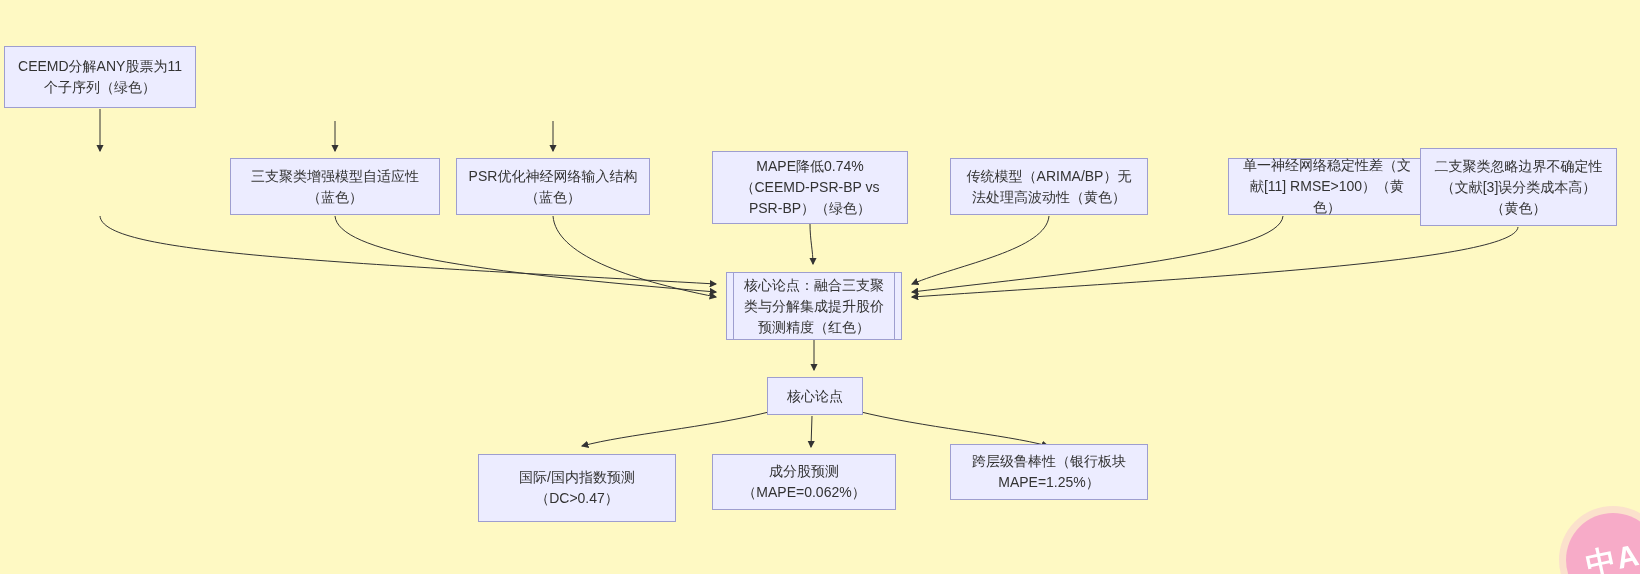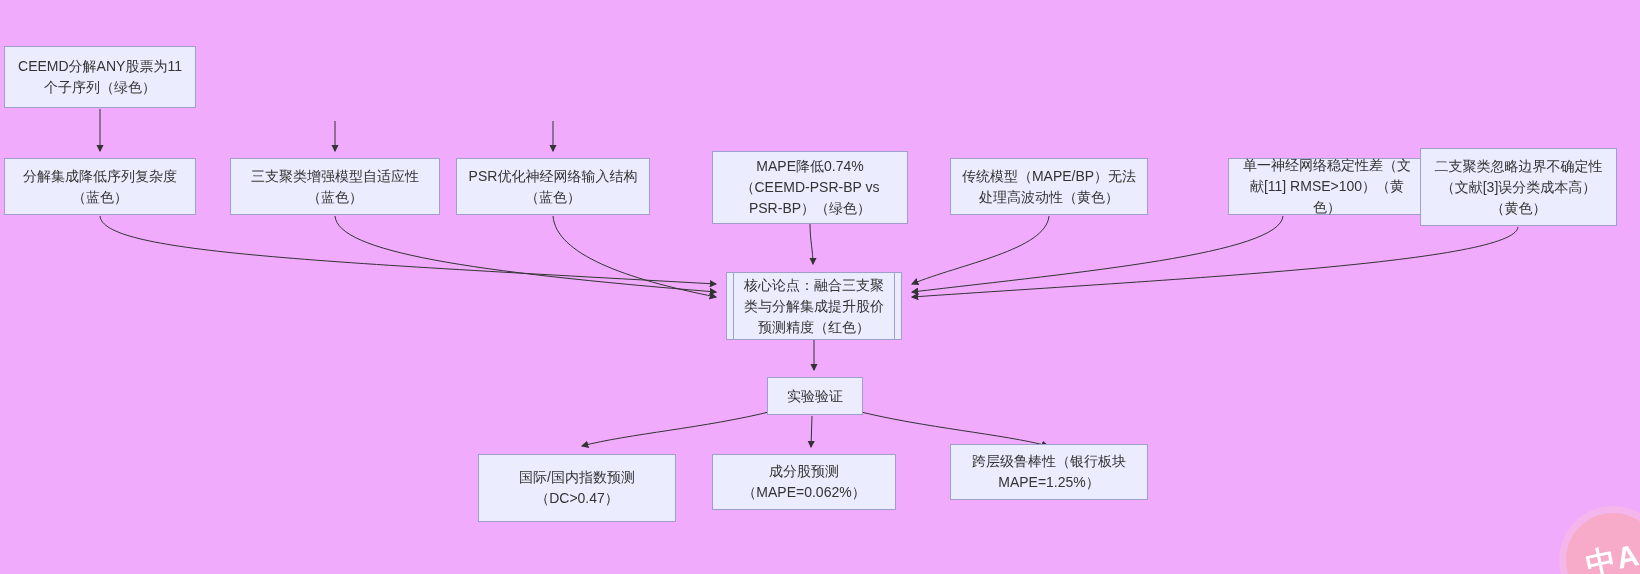--- a/index.html
+++ b/index.html
@@ -1,18 +1,18 @@
 <!DOCTYPE html>
 <html><head>
 <meta charset="utf-8">
 <style>
   html,body { margin:0; padding:0; background:#ffffff; }
   .canvas {
     position:relative; width:1640px; height:574px;
-    background:#f0abfc; overflow:hidden;
+    background:#fef9c3; overflow:hidden;
     font-family:"Liberation Sans","DejaVu Sans",sans-serif;
     color:#333333;
   }
   .edges { position:absolute; left:0; top:0; z-index:1; }
   .node {
     position:absolute; z-index:2; box-sizing:border-box;
     background:#ECECFF; border:1px solid #9e9ecf;
     display:flex; align-items:center; justify-content:center;
     text-align:center; font-size:14px; line-height:21px;
     padding:2px 9px; color:#333333;
@@ -68,50 +68,47 @@
       <path d="M773 411 C 705 428, 627 434, 582 446" marker-end="url(#arrow)"></path>
       <path d="M812 416 L811 447" marker-end="url(#arrow)"></path>
       <path d="M857 411 C 925 428, 1003 434, 1048 446" marker-end="url(#arrow)"></path>
     </g>
   </svg>
 
   <div class="node" style="left:4px;top:46px;width:192px;height:62px">
     <span class="lbl">CEEMD分解ANY股票为11个子序列（绿色）</span>
   </div>
 
-  <div class="node" style="left:4px;top:158px;width:192px;height:57px">
-    <span class="lbl">分解集成降低序列复杂度（蓝色）</span>
-  </div>
   <div class="node" style="left:456px;top:158px;width:194px;height:57px">
     <span class="lbl">PSR优化神经网络输入结构（蓝色）</span>
   </div>
   <div class="node" style="left:230px;top:158px;width:210px;height:57px">
     <span class="lbl">三支聚类增强模型自适应性（蓝色）</span>
   </div>
   <div class="node" style="left:712px;top:151px;width:196px;height:73px">
     <span class="lbl">MAPE降低0.74%（CEEMD-PSR-BP vs PSR-BP）（绿色）</span>
   </div>
   <div class="node" style="left:950px;top:158px;width:198px;height:57px">
-    <span class="lbl">传统模型（MAPE/BP）无法处理高波动性（黄色）</span>
+    <span class="lbl">传统模型（ARIMA/BP）无法处理高波动性（黄色）</span>
   </div>
   <div class="node" style="left:1228px;top:158px;width:198px;height:57px">
     <span class="lbl">单一神经网络稳定性差（文献[11] RMSE&gt;100）（黄色）</span>
   </div>
   <div class="node" style="left:1420px;top:148px;width:197px;height:78px">
     <span class="lbl">二支聚类忽略边界不确定性（文献[3]误分类成本高）（黄色）</span>
   </div>
 
   <div class="node subroutine" style="left:726px;top:272px;width:176px;height:68px">
     <i class="vline l"></i>
     <i class="vline r"></i>
     <span class="lbl">核心论点：融合三支聚类与分解集成提升股价预测精度（红色）</span>
   </div>
 
   <div class="node" style="left:767px;top:377px;width:96px;height:38px">
-    <span class="lbl">实验验证</span>
+    <span class="lbl">核心论点</span>
   </div>
 
   <div class="node" style="left:478px;top:454px;width:198px;height:68px">
     <span class="lbl">国际/国内指数预测（DC&gt;0.47）</span>
   </div>
   <div class="node" style="left:712px;top:454px;width:184px;height:56px">
     <span class="lbl">成分股预测（MAPE=0.062%）</span>
   </div>
   <div class="node" style="left:950px;top:444px;width:198px;height:56px">
     <span class="lbl">跨层级鲁棒性（银行板块MAPE=1.25%）</span>

